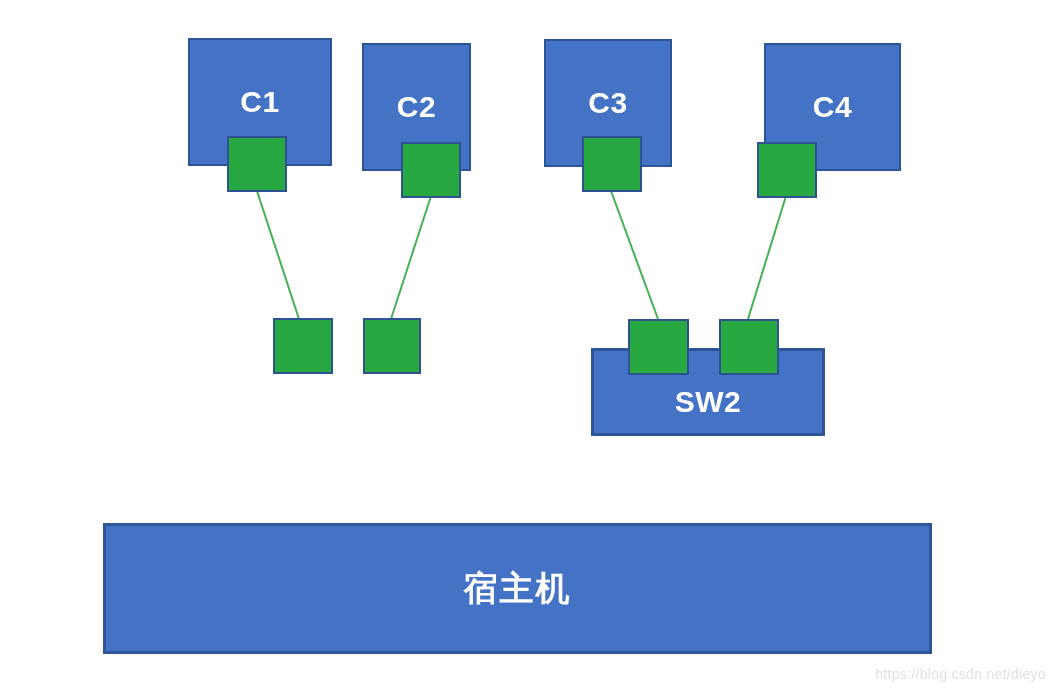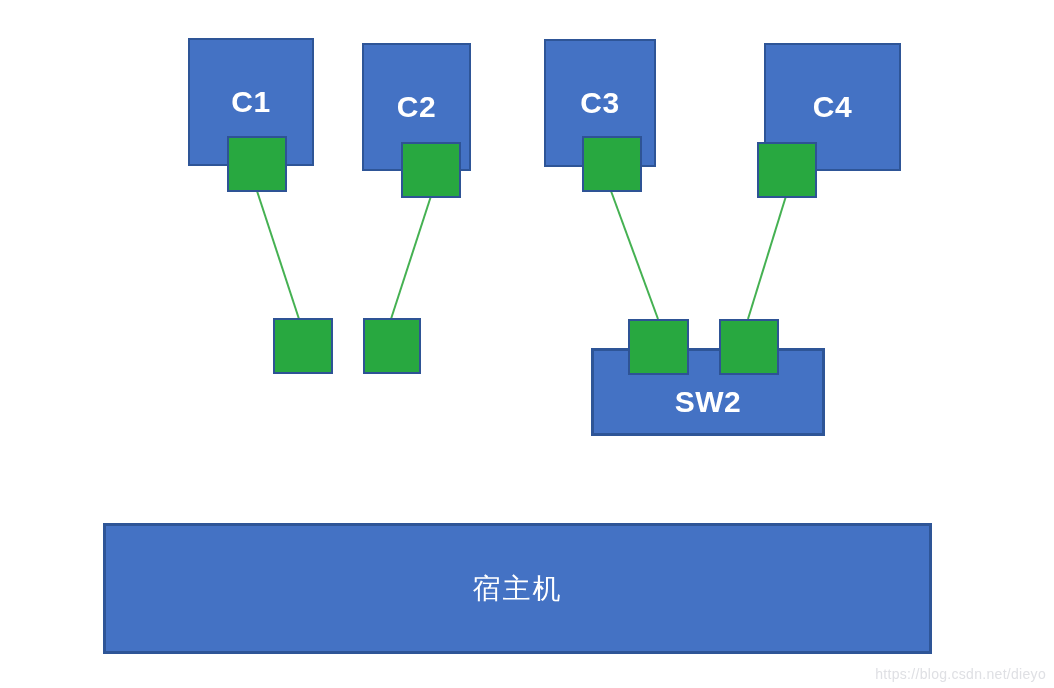--- a/index.html
+++ b/index.html
@@ -42,45 +42,45 @@
     border-width: 3px;
   }
   .switch-node .node-label {
     font-size: 30px;
     padding-top: 20px;
   }
   .host-node {
     border-width: 3px;
   }
   .host-node .node-label {
-    font-size: 28px;
-    font-weight: 400;
+    font-size: 34px;
+    font-weight: 700;
     letter-spacing: 2px;
   }
   .port {
     position: absolute;
     background: var(--port-fill, #28a840);
     border: 2px solid var(--port-border, #2e5395);
     box-sizing: border-box;
     z-index: 3;
   }
   .watermark {
     position: absolute;
     right: 8px;
     bottom: 6px;
     font-size: 14px;
     color: var(--watermark-color, #dfe0e4);
     z-index: 4;
     letter-spacing: 0.3px;
   }
 
   
-  #node-c1 { left: 188px; top: 38px;  width: 126px; height: 128px; }
+  #node-c1 { left: 188px; top: 38px;  width: 144px; height: 128px; }
   #node-c2 { left: 362px; top: 43px;  width: 109px; height: 128px; }
-  #node-c3 { left: 544px; top: 39px;  width: 112px; height: 128px; align-items: center; }
+  #node-c3 { left: 544px; top: 39px;  width: 128px; height: 128px; align-items: center; }
   #node-c4 { left: 718px; top: 43px;  width: 137px; height: 128px; margin-left: 46px; }
 
   #port-c1 { left: 227px; top: 136px; width: 60px; height: 56px; }
   #port-c2 { left: 401px; top: 142px; width: 60px; height: 56px; }
   #port-c3 { left: 582px; top: 136px; width: 60px; height: 56px; }
   #port-c4 { left: 757px; top: 142px; width: 60px; height: 56px; }
 
   #node-sw1 { left: 235px; top: 348px; width: 233px; height: 88px; }
   #node-sw2 { left: 591px; top: 348px; width: 234px; height: 88px; }
 

